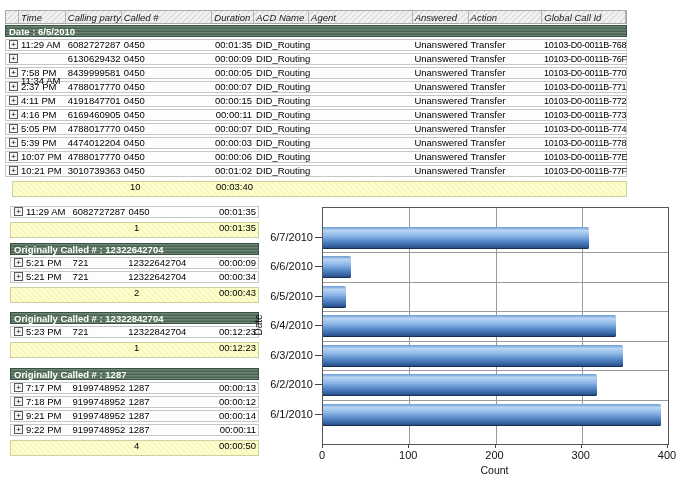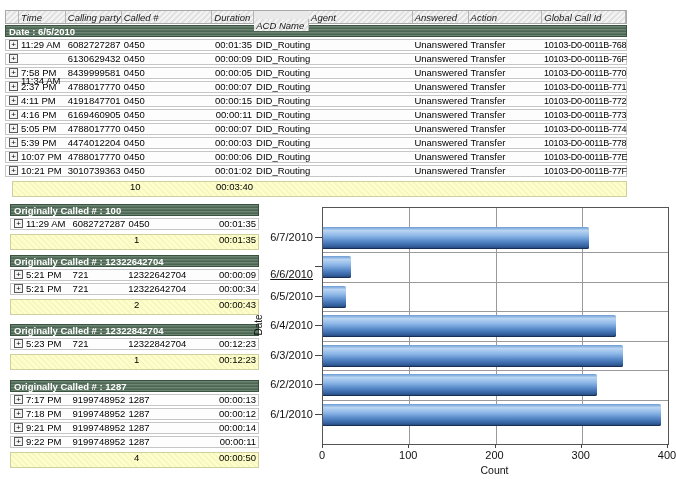--- a/index.html
+++ b/index.html
@@ -57,21 +57,21 @@
 
 <div id="screen">
 
   <div id="report-table">
     <div id="report-header" class="hdr-row">
         <div class="hdr-cell" style="width: 13px;"></div>
         <div class="hdr-cell" style="width: 47px;">Time</div>
         <div class="hdr-cell" style="width: 56px;">Calling party #</div>
         <div class="hdr-cell" style="width: 91px;">Called #</div>
         <div class="hdr-cell" style="width: 42px;">Duration</div>
-        <div class="hdr-cell" style="width: 55px; margin-top: 8px;">ACD Name</div>
+        <div class="hdr-cell" style="width: 55px;">ACD Name</div>
         <div class="hdr-cell" style="width: 104px;">Agent</div>
         <div class="hdr-cell" style="width: 56px;">Answered</div>
         <div class="hdr-cell" style="width: 74px; font-style: italic;">Action</div>
         <div class="hdr-cell" style="width: 84px;">Global Call Id</div>
       </div>
     <div id="date-band" class="band">Date : 6/5/2010</div>
     <div id="main-group">
         <div class="row">
           <div class="cell cell-expand" style="width: 13px; text-align: left;"><span class="expand-btn">+</span></div>
           <div class="cell cell-time" style="width: 47px; text-align: left;">11:29 AM</div>
@@ -195,21 +195,20 @@
         <div class="sum-row" style="margin-left: 7px;">
           <div class="sum-cell" style="width: 109px;"></div>
           <div class="sum-cell" style="width: 91px; padding-left: 8px;">10</div>
           <div class="sum-cell" style="width: 42px; text-align: right;">00:03:40</div>
         </div>
       </div>
   </div>
 
   <div id="sub-groups">
       <div class="group-block" style="margin-bottom: 5px;">
-        <div class="band">Originally Called # : 100</div>
         <div class="row">
           <div class="cell cell-expand" style="width: 13px; text-align: left;"><span class="expand-btn">+</span></div>
           <div class="cell cell-time" style="width: 47px; text-align: left;">11:29 AM</div>
           <div class="cell cell-calling" style="width: 56px; text-align: left;">6082727287</div>
           <div class="cell cell-called" style="width: 91px; text-align: left;">0450</div>
           <div class="cell cell-duration" style="width: 42px; text-align: right;">00:01:35</div>
         </div>
         <div class="sum-row" style="margin-left: 0px;">
           <div class="sum-cell" style="width: 116px;"></div>
           <div class="sum-cell" style="width: 91px; padding-left: 8px;">1</div>
@@ -307,21 +306,21 @@
         <div class="bar" title="6/6/2010: 33" style="top: 48px; width: 28.4625px;"></div>
         <div class="bar" title="6/5/2010: 27" style="top: 77.5px; width: 23.2875px;"></div>
         <div class="bar" title="6/4/2010: 340" style="top: 107px; width: 293.25px;"></div>
         <div class="bar" title="6/3/2010: 348" style="top: 136.5px; width: 300.15px;"></div>
         <div class="bar" title="6/2/2010: 318" style="top: 166px; width: 274.275px;"></div>
         <div class="bar" title="6/1/2010: 392" style="top: 195.5px; width: 338.1px;"></div>
       </div>
     <div id="chart-decor">
         <div class="ylab" style="top: 32.5px;">6/7/2010</div>
         <div class="ytick" style="top: 38.5px;"></div>
-        <div class="ylab" style="top: 70px; text-decoration: underline;">6/6/2010</div>
+        <div class="ylab" style="top: 62px;">6/6/2010</div>
         <div class="ytick" style="top: 68px;"></div>
         <div class="ylab" style="top: 91.5px;">6/5/2010</div>
         <div class="ytick" style="top: 97.5px;"></div>
         <div class="ylab" style="top: 121px;">6/4/2010</div>
         <div class="ytick" style="top: 127px;"></div>
         <div class="ylab" style="top: 150.5px;">6/3/2010</div>
         <div class="ytick" style="top: 156.5px;"></div>
         <div class="ylab" style="top: 180px;">6/2/2010</div>
         <div class="ytick" style="top: 186px;"></div>
         <div class="ylab" style="top: 209.5px;">6/1/2010</div>

